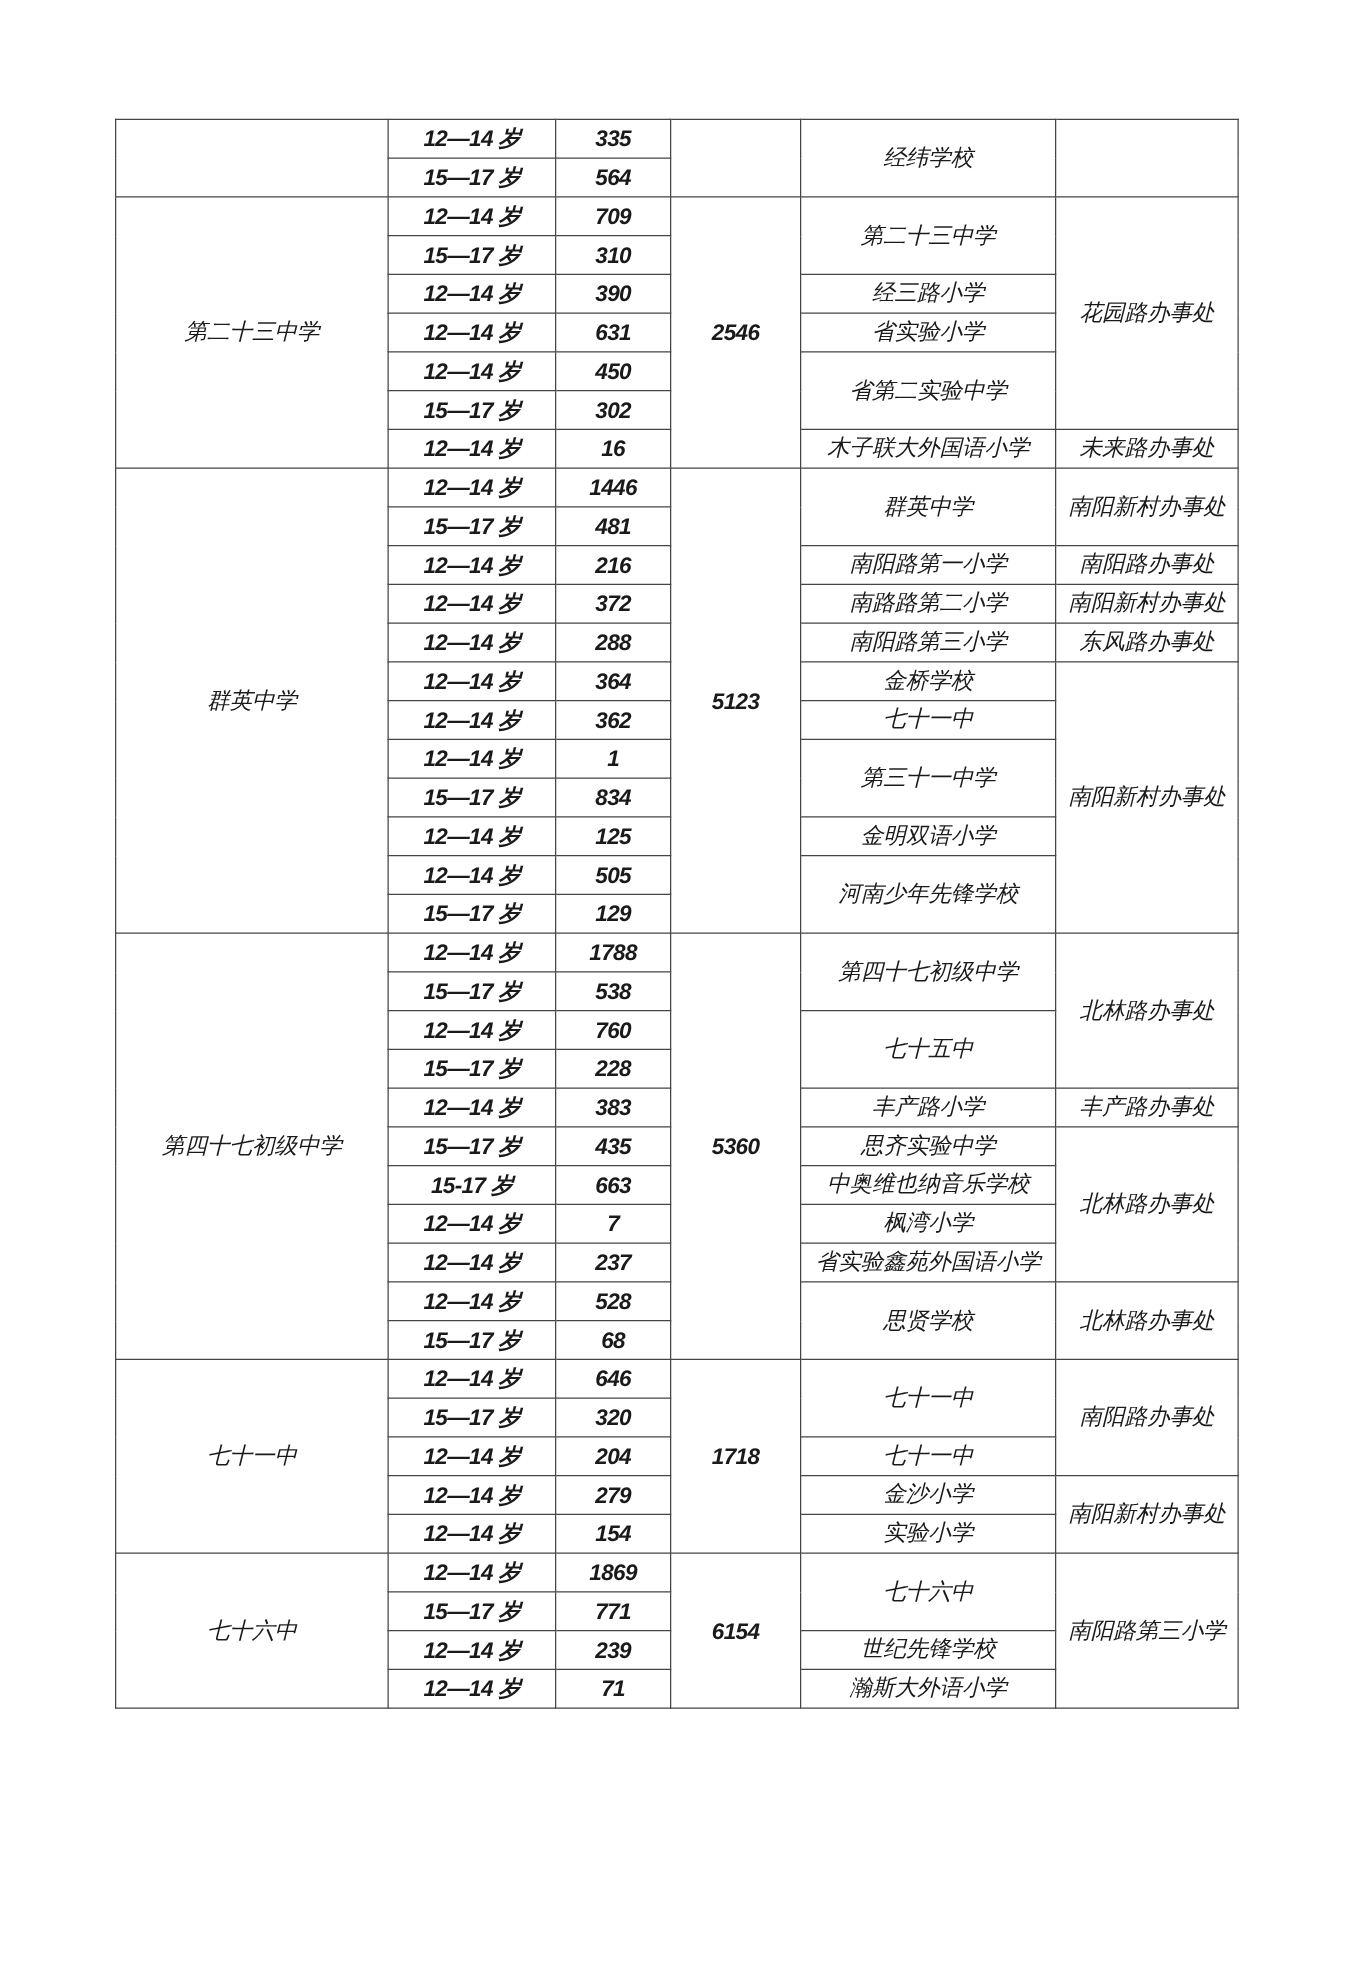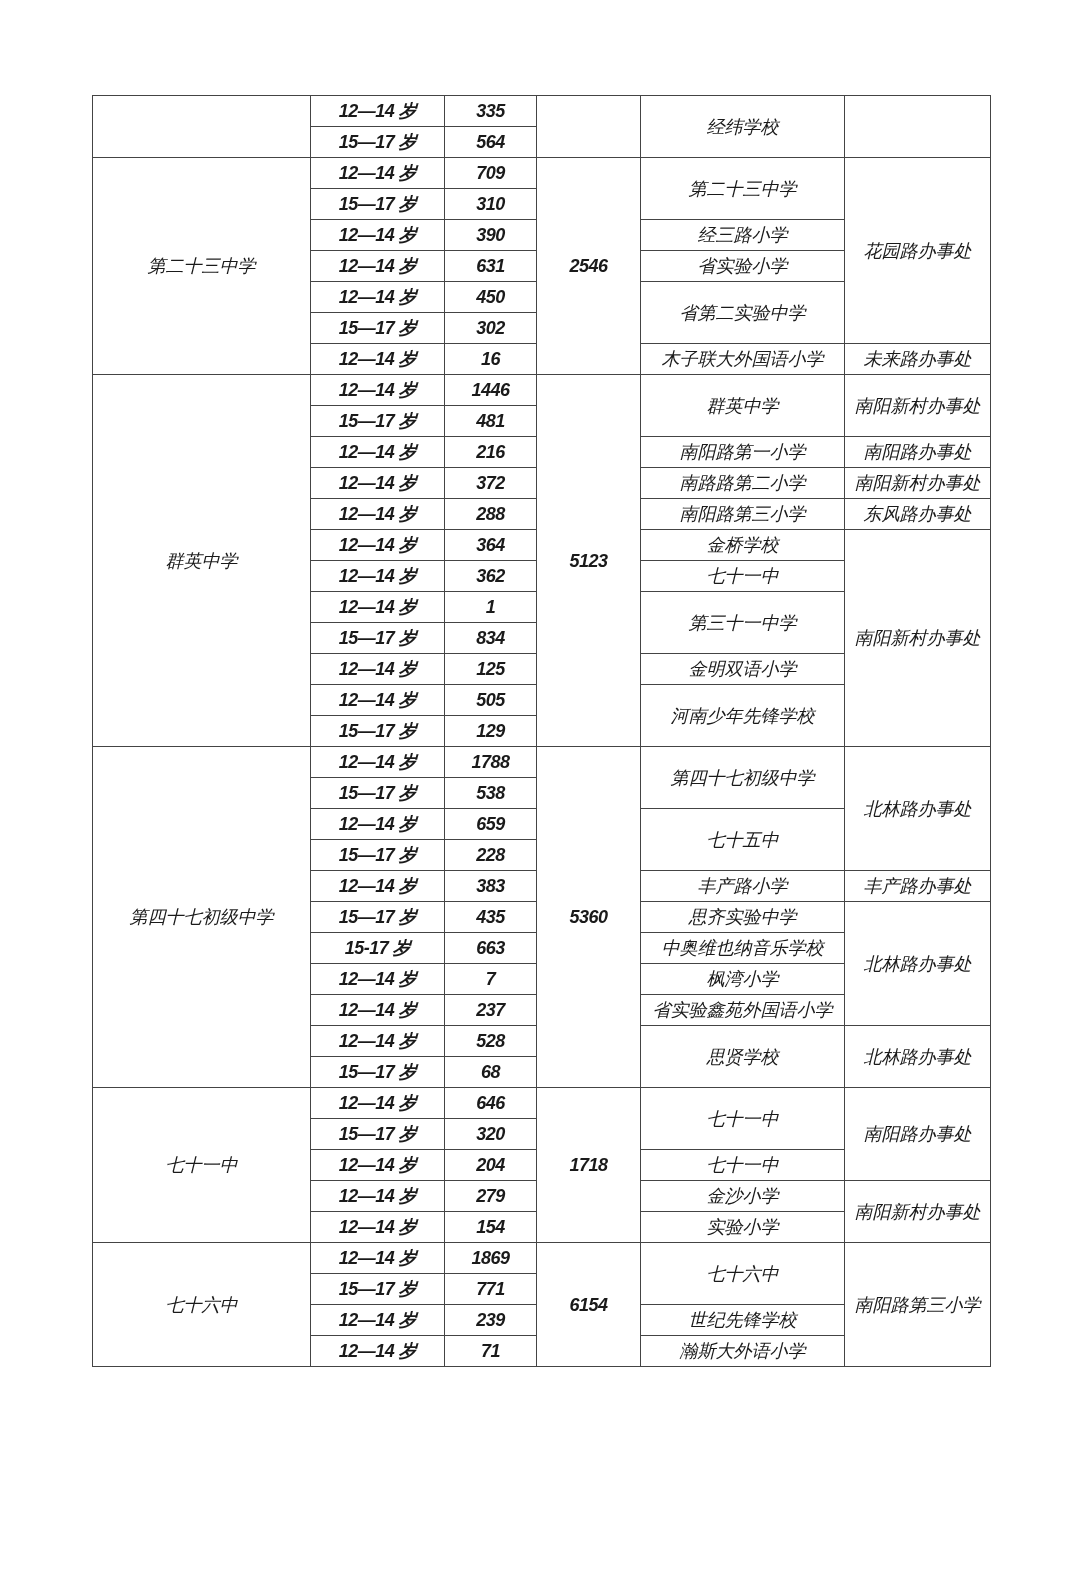--- a/index.html
+++ b/index.html
@@ -154,21 +154,21 @@
       <td rowspan="11" class="total">5360</td>
       <td rowspan="2">第四十七初级中学</td>
       <td rowspan="4">北林路办事处</td>
     </tr>
     <tr>
       <td class="age">15—17 岁</td>
       <td class="num">538</td>
     </tr>
     <tr>
       <td class="age">12—14 岁</td>
-      <td class="num">659</td>
+      <td class="num">760</td>
       <td rowspan="2">七十五中</td>
     </tr>
     <tr>
       <td class="age">15—17 岁</td>
       <td class="num">228</td>
     </tr>
     <tr>
       <td class="age">12—14 岁</td>
       <td class="num">383</td>
       <td>丰产路小学</td>

